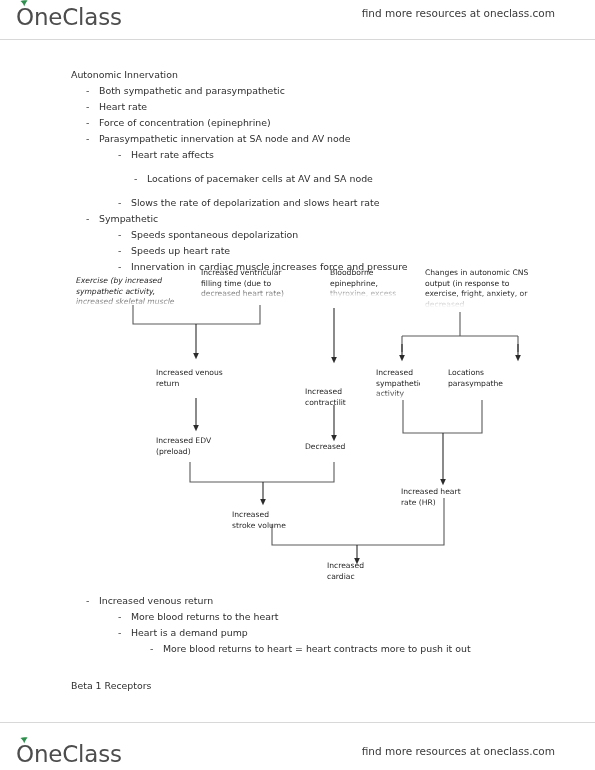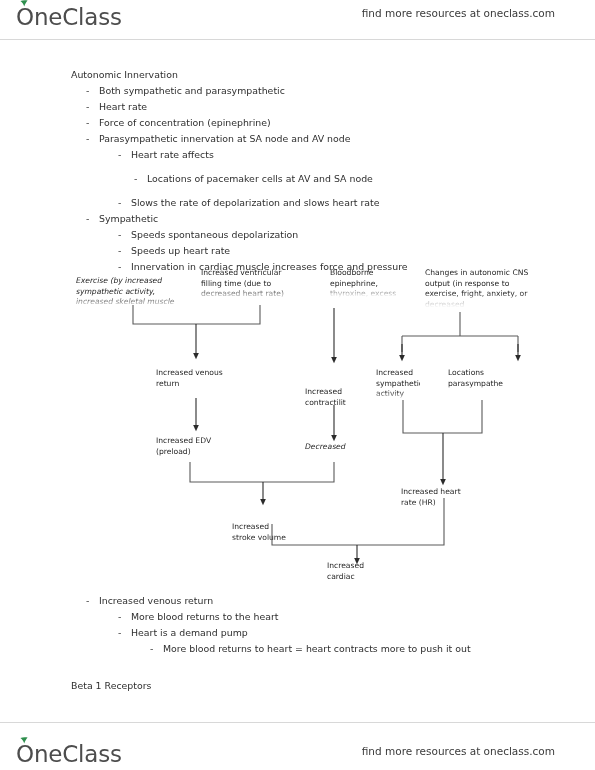--- a/index.html
+++ b/index.html
@@ -201,23 +201,23 @@
   <div class="dlabel fade" style="left:201px; top:268px; width:97px; height:33px;">Increased ventricular filling time (due to decreased heart rate)</div>
   <div class="dlabel fade" style="left:330px; top:268px; width:72px; height:30px;">Bloodborne epinephrine, thyroxine, excess</div>
   <div class="dlabel fade" style="left:425px; top:268px; width:112px; height:40px;">Changes in autonomic CNS output (in response to exercise, fright, anxiety, or decreased</div>
 
   <div class="dlabel" style="left:156px; top:368px; width:78px; height:24px;">Increased venous return</div>
   <div class="dlabel fade2" style="left:305px; top:378px; width:55px; height:24px;margin-top:9px;">Increased contractilit</div>
   <div class="dlabel fade2" style="left:376px; top:368px; width:44px; height:33px;">Increased sympathetic activity</div>
   <div class="dlabel fade2" style="left:448px; top:368px; width:62px; height:24px;">Locations parasympathe</div>
 
   <div class="dlabel" style="left:156px; top:436px; width:86px; height:24px;">Increased EDV (preload)</div>
-  <div class="dlabel" style="left:305px; top:442px; width:60px; height:13px;font-style:italic;">Decreased</div>
-
-  <div class="dlabel fade2" style="left:232px; top:510px; width:60px; height:23px;margin-top:12px;">Increased stroke volume</div>
+  <div class="dlabel" style="left:305px; top:442px; width:60px; height:13px;">Decreased</div>
+
+  <div class="dlabel fade2" style="left:232px; top:510px; width:60px; height:23px;">Increased stroke volume</div>
   <div class="dlabel fade2" style="left:401px; top:487px; width:74px; height:23px;">Increased heart rate (HR)</div>
 
   <div class="dlabel" style="left:327px; top:561px; width:64px; height:24px;">Increased cardiac</div>
 </div>
 
 <div class="rule bottom"></div>
 <div class="brand-bar bottom">
   <div class="logo" style="top:18px;">
     <span class="logo-text">OneClass</span>
     <svg class="logo-leaf" viewBox="0 0 8 7">

